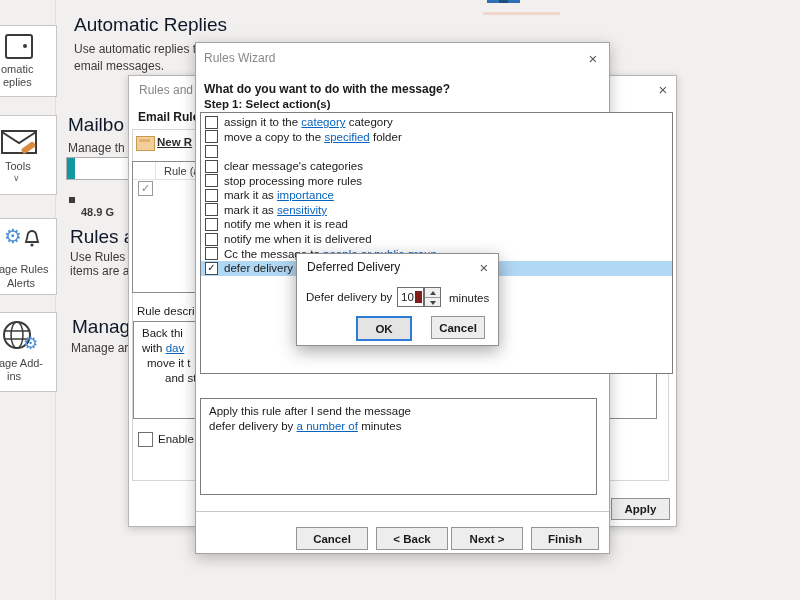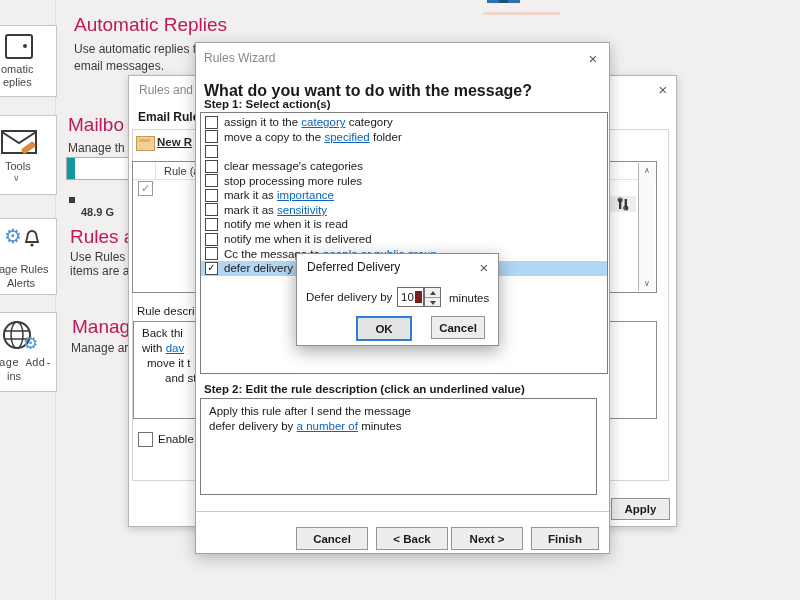--- a/index.html
+++ b/index.html
@@ -3,21 +3,21 @@
 <meta charset="utf-8">
 <style>
   html,body{margin:0;padding:0;}
   body{
     width:800px;height:600px;overflow:hidden;position:relative;
     background:#f1f0ef;
     font-family:"Liberation Sans","DejaVu Sans",sans-serif;
     color:#1b1a19;
   }
   .abs{position:absolute;}
-  .h1{font-size:19px;font-weight:400;color:#be185d;}
+  .h1{font-size:19px;font-weight:400;color:#0f172a;}
   .body-txt{font-size:12px;color:#3b3a39;}
   .small-txt{font-size:11px;color:#3b3a39;}
   .side-btn{position:absolute;left:-20px;width:75px;background:#fff;border:1px solid #c8c6c4;}
   .side-lbl{position:absolute;font-size:11px;color:#484644;white-space:nowrap;}
   .dialog{position:absolute;background:#fff;}
   .dlg-title{position:absolute;font-size:12px;color:#8a8886;white-space:nowrap;}
   .close-x{position:absolute;width:20px;height:18px;text-align:center;font-size:15px;line-height:17px;color:#5a5856;cursor:default;}
   .btn{position:absolute;background:#ededed;border:1px solid #949494;
        font-size:11.5px;font-weight:600;color:#1b1a19;
        display:flex;align-items:center;justify-content:center;}
@@ -78,21 +78,21 @@
 <div class="side-btn" style="top:312px;height:78px;">
   <div class="abs" style="left:20px;top:6px;">
     <svg width="32" height="32" viewBox="0 0 32 32">
       <circle cx="16" cy="16" r="13" fill="none" stroke="#3b3a39" stroke-width="2"></circle>
       <ellipse cx="16" cy="16" rx="6" ry="13" fill="none" stroke="#3b3a39" stroke-width="1.5"></ellipse>
       <line x1="3" y1="12" x2="29" y2="12" stroke="#3b3a39" stroke-width="1.5"></line>
       <line x1="3" y1="20" x2="29" y2="20" stroke="#3b3a39" stroke-width="1.5"></line>
     </svg>
   </div>
   <div class="abs" style="left:42px;top:22px;font-size:17px;color:#4a90d9;line-height:18px;">⚙</div>
-  <div class="side-lbl" style="left:18px;top:44px;font-family:Liberation Mono, monospace;">age Add-</div>
+  <div class="side-lbl" style="left:18px;top:44px;">age Add-</div>
   <div class="side-lbl" style="left:26px;top:57px;">ins</div>
 </div>
 
 <div class="abs h1" style="left:74px;top:14px;">Automatic Replies</div>
 <div class="abs body-txt" style="left:74px;top:42px;">Use automatic replies to</div>
 <div class="abs body-txt" style="left:74px;top:59px;">email messages.</div>
 
 <div class="abs h1" style="left:68px;top:114px;">Mailbo</div>
 <div class="abs body-txt" style="left:68px;top:141px;">Manage th</div>
 <div class="abs" style="left:66px;top:157px;width:62px;height:21px;background:#fff;border:1px solid #b0aeac;">
@@ -156,24 +156,24 @@
 
   <div class="btn" style="left:482px;top:422px;width:57px;height:20px;">
     <span>Apply</span>
   </div>
 </div>
 
 <div class="dialog" style="left:195px;top:42px;width:413px;height:510px;border:1px solid #a6a3a1;box-shadow:0 4px 14px rgba(0,0,0,.25);">
   <div class="dlg-title" style="left:8px;top:8px;">Rules Wizard</div>
   <div class="close-x" style="left:387px;top:7px;">×</div>
 
-  <div class="abs" style="left:8px;top:39px;font-size:16px;font-weight:600;">What do you want to do with the message?</div>
+  <div class="abs" style="left:8px;top:39px;font-size:12px;font-weight:600;">What do you want to do with the message?</div>
   <div class="abs" style="left:8px;top:55px;font-size:11.5px;font-weight:600;">Step 1: Select action(s)</div>
 
-  <div class="listbox" id="action-list" style="left:4px;top:69px;width:408px;height:262px;padding-top:2px;">
+  <div class="listbox" id="action-list" style="left:4px;top:69px;width:473px;height:262px;padding-top:2px;">
       <div class="action-row">
         <span class="cb"></span>
         <span><span>assign it to the </span><span class="lnk">category</span><span> category</span></span>
       </div>
       <div class="action-row">
         <span class="cb"></span>
         <span><span>move a copy to the </span><span class="lnk">specified</span><span> folder</span></span>
       </div>
       <div class="action-row">
         <span class="cb"></span>
@@ -205,21 +205,20 @@
       <div class="action-row">
         <span class="cb"></span>
         <span><span>Cc the message to </span><span class="lnk">people or public group</span></span>
       </div>
       <div class="action-row hl">
         <span class="cb">✓</span>
         <span><span>defer delivery by </span><span class="lnk">a number of minutes</span></span>
       </div>
     </div>
 
-  <div class="abs" style="left:8px;top:340px;font-size:11.5px;font-weight:600;">Step 2: Edit the rule description (click an underlined value)</div>
   <div class="listbox" style="left:4px;top:355px;width:397px;height:97px;">
     <span class="abs txt11" style="left:8px;top:6px;">Apply this rule after I send the message</span>
     <span class="abs txt11" style="left:8px;top:21px;"><span>defer delivery by </span><span class="lnk">a number of</span><span> minutes</span></span>
   </div>
 
   <div class="sep" style="left:0;top:468px;width:413px;"></div>
 
   <div class="btn" style="left:100px;top:484px;width:70px;height:21px;">
     <span>Cancel</span>
   </div>

